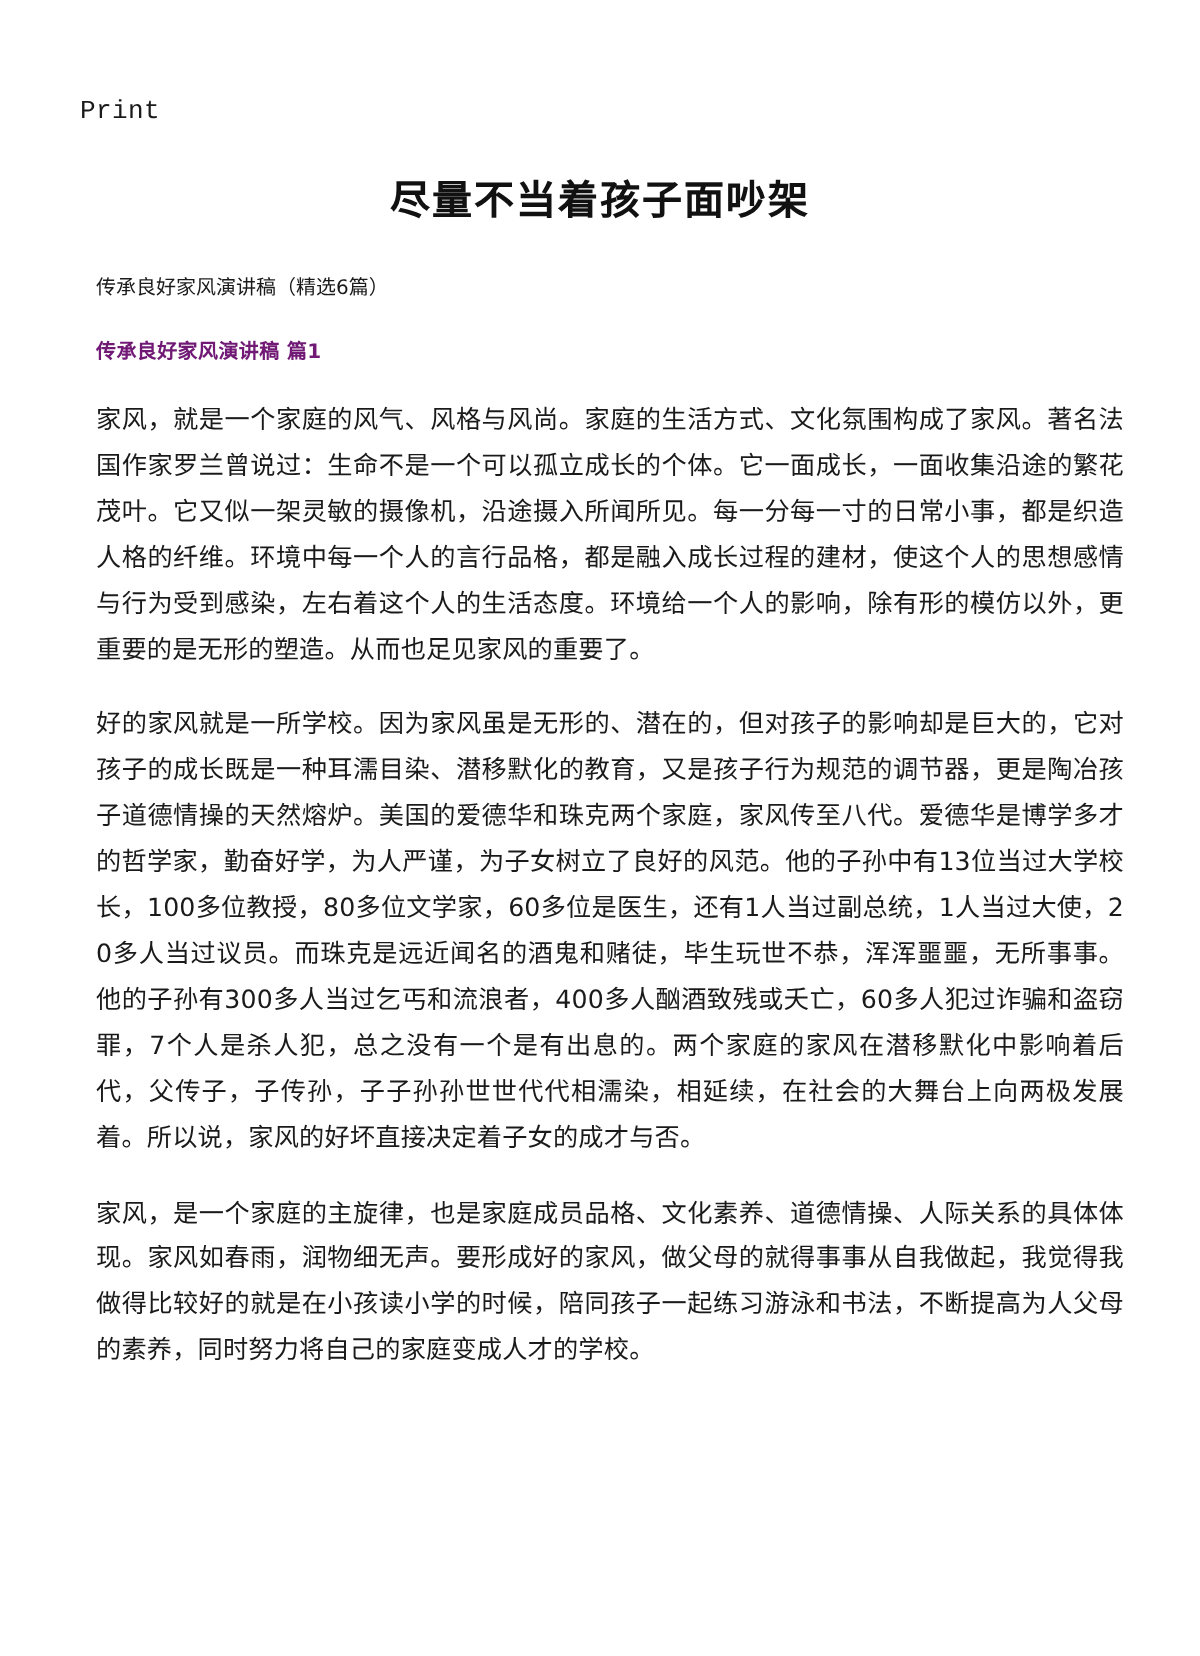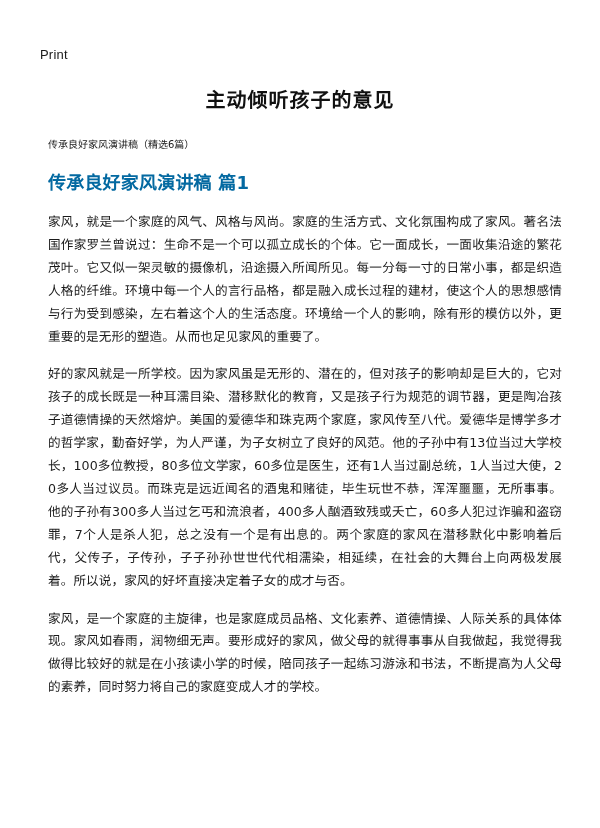--- a/index.html
+++ b/index.html
@@ -22,21 +22,21 @@
     padding: 0;
     background: #ffffff;
     position: relative;
   }
   .print-bar {
     padding: 44px 0 0 40px;
     height: 20px;
     box-sizing: content-box;
   }
   .print-link {
-    font-family: Liberation Sans, sans-serif;
+    font-family: Liberation Mono, monospace;
     font-size: 13px;
     color: #1a1a1a;
     text-decoration: none;
     letter-spacing: 0.2px;
     display: inline-block;
     line-height: 1;
   }
   .doc-title {
     margin: 22px 0 0 0;
     text-align: center;
@@ -54,23 +54,23 @@
   }
   .subtitle {
     margin: 23px 0 0 0;
     font-size: 10px;
     line-height: 1.5;
     color: #1a1a1a;
     font-weight: 400;
   }
   .section-heading {
     margin: 17px 0 0 0;
-    font-size: 18px;
+    font-size: 10px;
     font-weight: 700;
-    color: #0369a1;
+    color: #701a75;
     line-height: 1.5;
     letter-spacing: 0.2px;
   }
   .para {
     margin: 15px 0 0 0;
     font-size: 12.6px;
     line-height: 1.82;
     color: #1a1a1a;
     text-align: justify;
     text-justify: inter-ideograph;
@@ -81,21 +81,21 @@
 </style>
 </head>
 <body>
 
 <div class="page">
 
   <div class="print-bar">
     <a class="print-link" href="#">Print</a>
   </div>
 
-  <h1 class="doc-title">主动倾听孩子的意见</h1>
+  <h1 class="doc-title">尽量不当着孩子面吵架</h1>
 
   <div class="content">
 
     <p class="subtitle">传承良好家风演讲稿（精选6篇）</p>
 
     <h2 class="section-heading">传承良好家风演讲稿 篇1</h2>
 
     <p class="para">家风，就是一个家庭的风气、风格与风尚。家庭的生活方式、文化氛围构成了家风。著名法国作家罗兰曾说过：生命不是一个可以孤立成长的个体。它一面成长，一面收集沿途的繁花茂叶。它又似一架灵敏的摄像机，沿途摄入所闻所见。每一分每一寸的日常小事，都是织造人格的纤维。环境中每一个人的言行品格，都是融入成长过程的建材，使这个人的思想感情与行为受到感染，左右着这个人的生活态度。环境给一个人的影响，除有形的模仿以外，更重要的是无形的塑造。从而也足见家风的重要了。</p>
     <p class="para">好的家风就是一所学校。因为家风虽是无形的、潜在的，但对孩子的影响却是巨大的，它对孩子的成长既是一种耳濡目染、潜移默化的教育，又是孩子行为规范的调节器，更是陶冶孩子道德情操的天然熔炉。美国的爱德华和珠克两个家庭，家风传至八代。爱德华是博学多才的哲学家，勤奋好学，为人严谨，为子女树立了良好的风范。他的子孙中有13位当过大学校长，100多位教授，80多位文学家，60多位是医生，还有1人当过副总统，1人当过大使，20多人当过议员。而珠克是远近闻名的酒鬼和赌徒，毕生玩世不恭，浑浑噩噩，无所事事。他的子孙有300多人当过乞丐和流浪者，400多人酗酒致残或夭亡，60多人犯过诈骗和盗窃罪，7个人是杀人犯，总之没有一个是有出息的。两个家庭的家风在潜移默化中影响着后代，父传子，子传孙，子子孙孙世世代代相濡染，相延续，在社会的大舞台上向两极发展着。所以说，家风的好坏直接决定着子女的成才与否。</p>
     <p class="para">家风，是一个家庭的主旋律，也是家庭成员品格、文化素养、道德情操、人际关系的具体体现。家风如春雨，润物细无声。要形成好的家风，做父母的就得事事从自我做起，我觉得我做得比较好的就是在小孩读小学的时候，陪同孩子一起练习游泳和书法，不断提高为人父母的素养，同时努力将自己的家庭变成人才的学校。</p>

